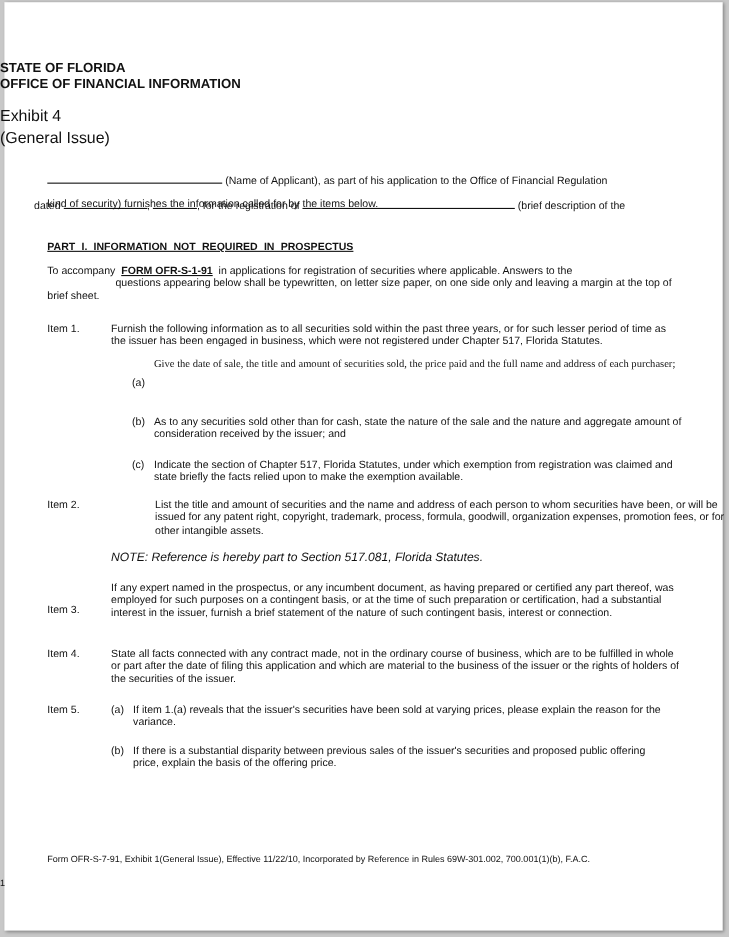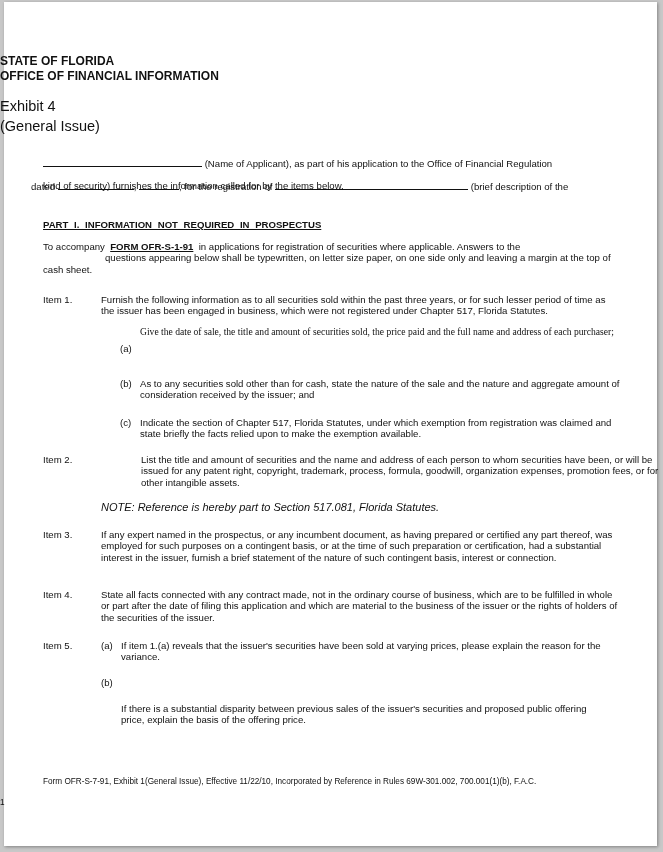--- a/index.html
+++ b/index.html
@@ -106,45 +106,45 @@
 <div class="abs body-text" style="left:43px; top:180px;">kind of security) furnishes the information called for by the items below.</div>
 
 <div class="abs section-title" style="left:43px; top:219px;">PART I. INFORMATION NOT REQUIRED IN PROSPECTUS</div>
 
 <div class="abs body-text" style="left:43px; top:241px;">
   <span>To accompany</span>&nbsp;
   <span class="form-link">FORM OFR-S-1-91</span>&nbsp;
   <span>in applications for registration of securities where applicable.  Answers to the</span>
 </div>
 <div class="abs body-text" style="left:61px; top:252px;margin-left:44px;">questions appearing below shall be typewritten, on letter size paper, on one side only and leaving a margin at the top of</div>
-<div class="abs body-text" style="left:43px; top:264px;">cash sheet.</div>
+<div class="abs body-text" style="left:43px; top:264px;">brief sheet.</div>
 
 <div class="item-label" style="top:294px;">Item 1.</div>
 <div class="para" style="left:101px; top:294px; width:520px;">Furnish the following information as to all securities sold within the past three years, or for such lesser period of time as the issuer has been engaged in business, which were not registered under Chapter 517, Florida Statutes.</div>
 
 <div class="sub-letter" style="left:120px; top:343px;">(a)</div>
 <div class="para" style="left:140px; top:326px; width:485px;font-family:Liberation Serif, serif;">Give the date of sale, the title and amount of securities sold, the price paid and the full name and address of each purchaser;</div>
 
 <div class="sub-letter" style="left:120px; top:378px;">(b)</div>
 <div class="para" style="left:140px; top:378px; width:485px;">As to any securities sold other than for cash, state the nature of the sale and the nature and aggregate amount of consideration received by the issuer; and</div>
 
 <div class="sub-letter" style="left:120px; top:417px;">(c)</div>
 <div class="para" style="left:140px; top:417px; width:485px;">Indicate the section of Chapter 517, Florida Statutes, under which exemption from registration was claimed and state briefly the facts relied upon to make the exemption available.</div>
 
 <div class="item-label" style="top:454px;">Item 2.</div>
 <div class="para" style="left:101px; top:454px; width:520px;margin-left:40px;">List the title and amount of securities and the name and address of each person to whom securities have been, or will be issued for any patent right, copyright, trademark, process, formula, goodwill, organization expenses, promotion fees, or for other intangible assets.</div>
 <div class="abs note" style="left:101px; top:501px;">NOTE:  Reference is hereby part to Section 517.081, Florida Statutes.</div>
 
-<div class="item-label" style="top:529px;">Item 3.</div>
+<div class="item-label" style="top:549px;">Item 3.</div>
 <div class="para" style="left:101px; top:529px; width:520px;">If any expert named in the prospectus, or any incumbent document, as having prepared or certified any part thereof, was employed for such purposes on a contingent basis, or at the time of such preparation or certification, had a substantial interest in the issuer, furnish a brief statement of the nature of such contingent basis, interest or connection.</div>
 
 <div class="item-label" style="top:589px;">Item 4.</div>
 <div class="para" style="left:101px; top:589px; width:520px;">State all facts connected with any contract made, not in the ordinary course of business, which are to be fulfilled in whole or part after the date of filing this application and which are material to the business of the issuer or the rights of holders of the securities of the issuer.</div>
 
 <div class="item-label" style="top:640px;">Item 5.</div>
 <div class="sub-letter" style="left:101px; top:640px;">(a)</div>
 <div class="para" style="left:121px; top:640px; width:505px;">If item 1.(a) reveals that the issuer's securities have been sold at varying prices, please explain the reason for the variance.</div>
 
 <div class="sub-letter" style="left:101px; top:677px;">(b)</div>
-<div class="para" style="left:121px; top:677px; width:490px;margin-top:26px;">If there is a substantial disparity between previous sales of the issuer's securities and proposed public offering price, explain the basis of the offering price.</div>
+<div class="para" style="left:121px; top:677px; width:490px;">If there is a substantial disparity between previous sales of the issuer's securities and proposed public offering price, explain the basis of the offering price.</div>
 
 <div class="abs footer-text" style="left:43px; top:777px;">Form OFR-S-7-91, Exhibit 1(General Issue), Effective 11/22/10, Incorporated by Reference in Rules 69W-301.002, 700.001(1)(b), F.A.C.</div>
 <div class="abs center footer-text" style="top:798px;">1</div>
 
 </body></html>

